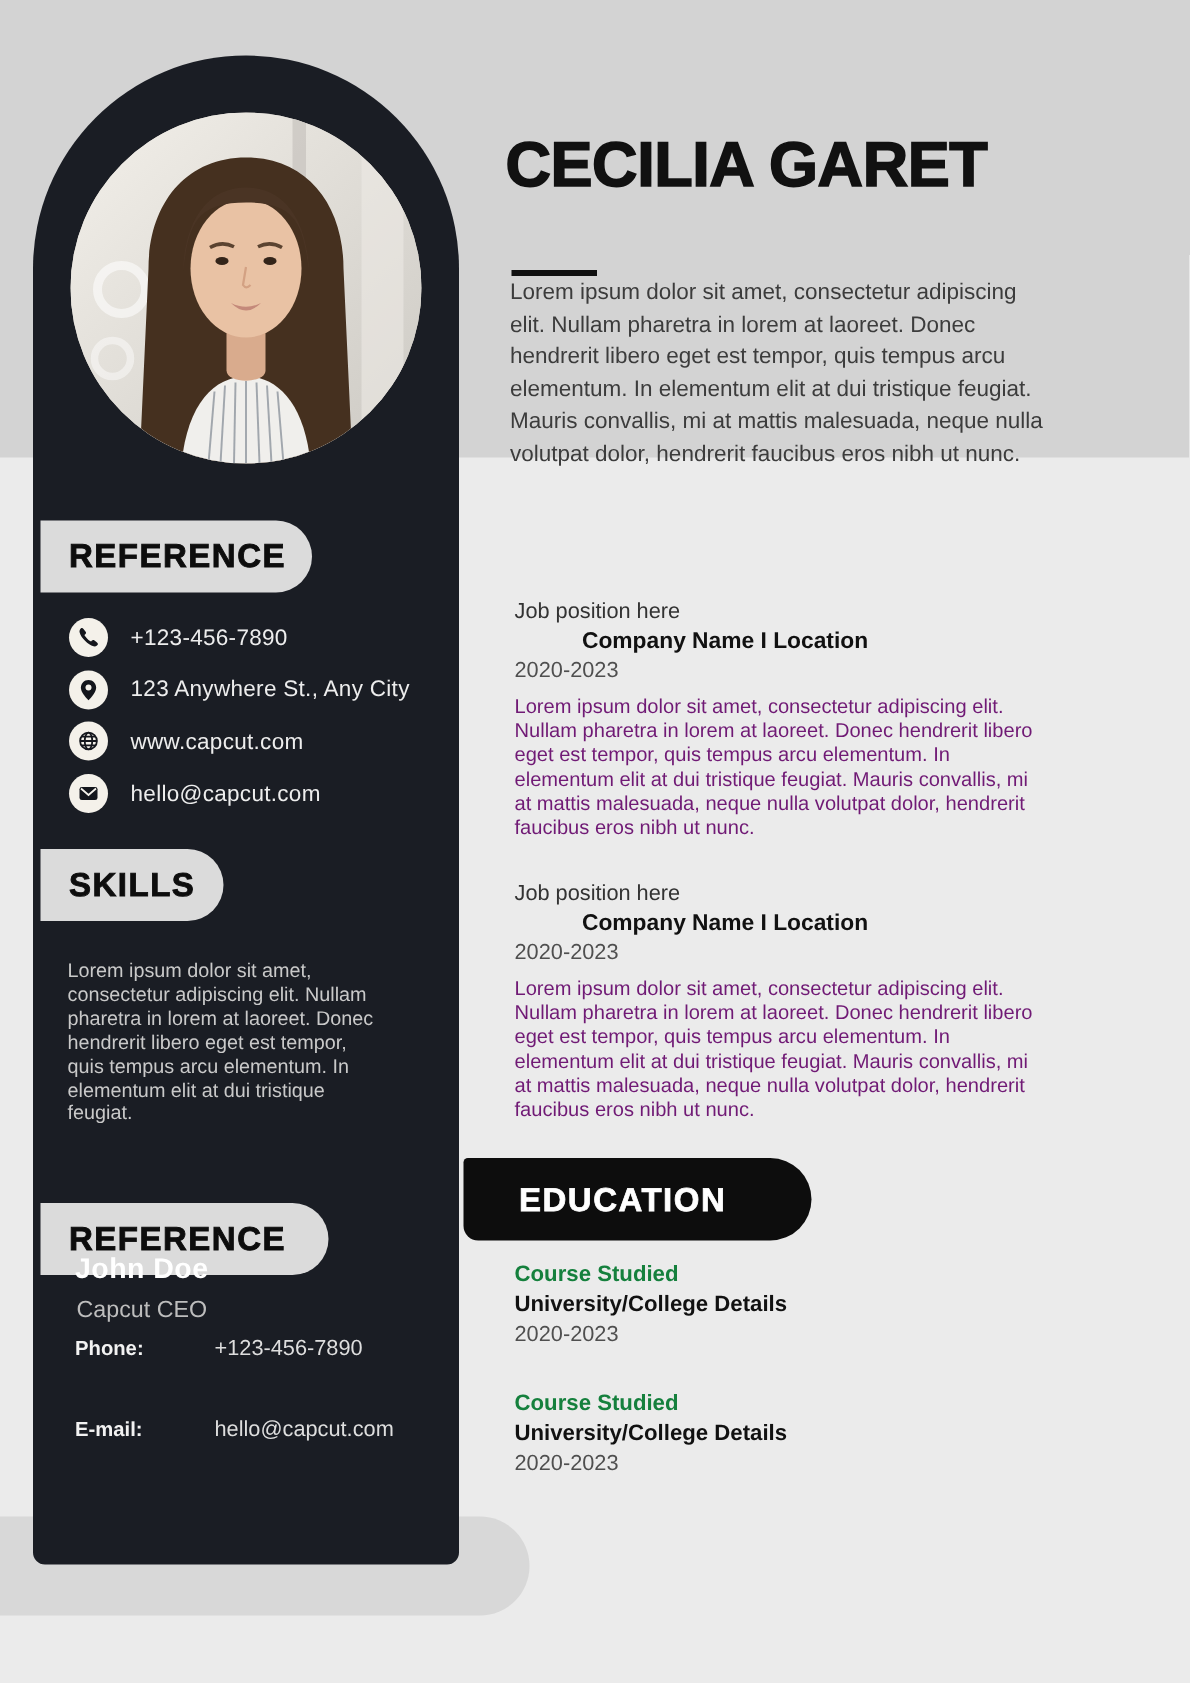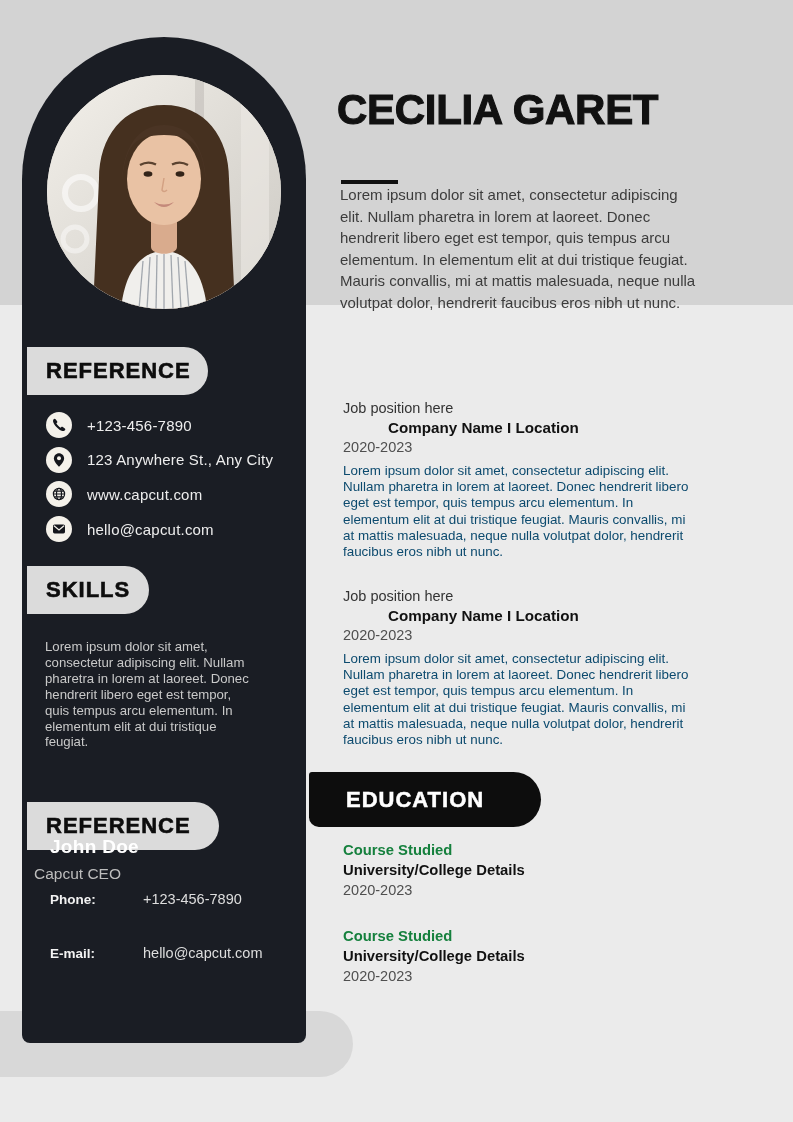--- a/index.html
+++ b/index.html
@@ -23,21 +23,21 @@
 
   .contact-list { position:absolute; left:24px; top:371px; list-style:none; }
   .contact-row { display:flex; align-items:center; height:34.6px; }
   .cicon { width:26px; height:26px; border-radius:50%; background:#f4f1ea; display:flex; align-items:center; justify-content:center; flex:0 0 26px; }
   .cicon svg { width:16px; height:16px; display:block; }
   .ctext { margin-left:15px; font-size:15px; color:#ededed; letter-spacing:0.2px; white-space:nowrap; }
 
   .skills-text { position:absolute; left:23px; top:602px; width:245px; font-size:13.2px; line-height:15.9px; color:#c9c9c9; white-space:pre-line; }
 
   .ref-name { position:absolute; left:28px; top:799px; font-size:19px; font-weight:bold; color:#ffffff; letter-spacing:0.3px; }
-  .ref-role { position:absolute; left:12px; top:828px; font-size:15.5px; color:#bdbdbd; }
+  .ref-role { position:absolute; left:29px; top:828px; font-size:15.5px; color:#bdbdbd; }
   .ref-row  { position:absolute; left:28px; display:flex; align-items:baseline;gap:36px; }
   .ref-row-phone { top:854px; }
   .ref-row-email { top:908px; }
   .ref-label { width:57px; font-size:13.5px; font-weight:bold; color:#f2f2f2; flex:0 0 57px; }
   .ref-value { font-size:14.5px; color:#dedede; white-space:nowrap; }
 
   
   .name { position:absolute; left:337px; top:86px; font-size:42px; font-weight:bold; color:#111; letter-spacing:-0.3px; -webkit-text-stroke:1.1px #111; white-space:nowrap; }
   .role { position:absolute; left:340px; top:131px; font-size:30px; font-style:italic; color:#141414; letter-spacing:0.3px; }
   .role-underline { position:absolute; left:341px; top:180px; width:57px; height:3.5px; background:#111; }
@@ -47,21 +47,21 @@
   .dark-pill span { color:#ffffff; font-weight:bold; font-size:22px; letter-spacing:1px; -webkit-text-stroke:0.5px #fff; }
   .pill-experience { top:333px; }
   .pill-education  { top:772px; }
 
   .exp-entry { position:absolute; left:343px; width:432px; }
   .exp-entry-1 { top:399px; }
   .exp-entry-2 { top:587px; }
   .exp-position { font-size:14.5px; line-height:19px; color:#333333; }
   .exp-company  { font-size:15.2px; line-height:20px; font-weight:bold; color:#111111;margin-left:45px; }
   .exp-dates    { font-size:14.5px; line-height:19px; color:#4f4f4f; }
-  .exp-desc     { margin-top:6px; font-size:13.4px; line-height:16.2px; color:#0c4a6e; white-space:pre-line; }
+  .exp-desc     { margin-top:6px; font-size:13.4px; line-height:16.2px; color:#701a75; white-space:pre-line; }
 
   .edu-entry { position:absolute; left:343px; width:432px; }
   .edu-entry-1 { top:840px; }
   .edu-entry-2 { top:926px; }
   .edu-course { font-size:14.8px; line-height:20px; font-weight:bold; color:#15803d; }
   .edu-school { font-size:14.8px; line-height:20.5px; font-weight:bold; color:#111111; }
   .edu-dates  { font-size:14.5px; line-height:19px; color:#4f4f4f; }
 </style>
 </head>
 <body>

